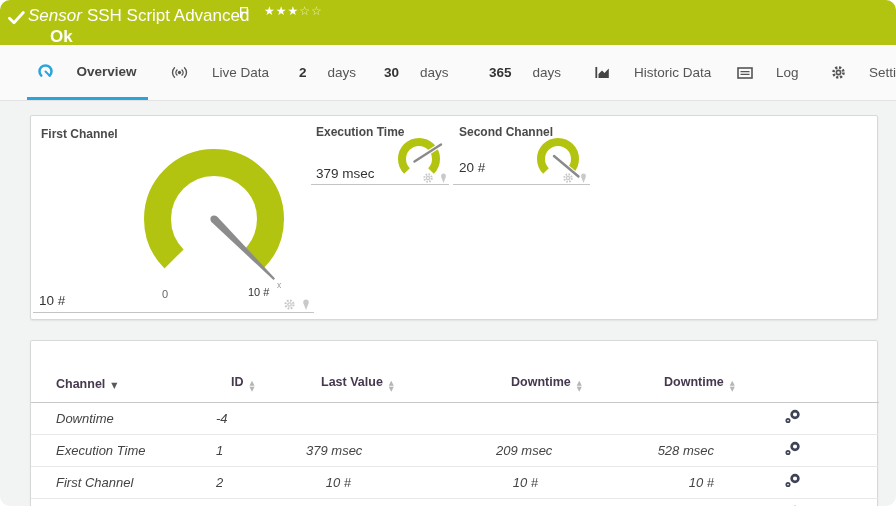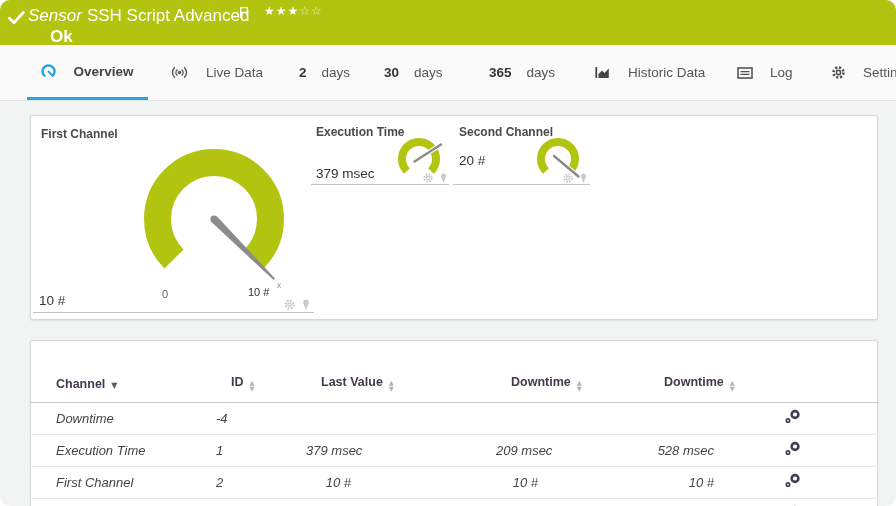--- a/index.html
+++ b/index.html
@@ -14,21 +14,21 @@
   .sensor-title .type{font-style:italic;margin-right:5px;}
   .flag-icon{position:absolute;left:239px;top:6px;}
   .stars{position:absolute;left:264px;top:4px;font-family:"DejaVu Sans",sans-serif;font-size:12px;
          color:#fff;letter-spacing:1px;white-space:nowrap;}
   .stars .empty{opacity:.7;}
   .status-ok{position:absolute;left:50px;top:27px;font-size:17px;font-weight:bold;color:#fff;}
 
   
   .tabbar{position:absolute;left:0;top:45px;width:896px;height:56px;background:#fafafa;
           border-bottom:1px solid #e2e2e2;}
-  .tab{position:absolute;top:0;height:55px;display:flex;align-items:center;gap:17px;
+  .tab{position:absolute;top:0;height:55px;display:flex;align-items:center;gap:23px;
        font-size:13.5px;color:#555;cursor:pointer;white-space:nowrap;}
   .tab .num{font-weight:bold;color:#333;margin-right:-2px;}
   .tab.active{left:27px;width:121px;justify-content:center;border-bottom:3px solid #2aa5dc;
        color:#444;font-weight:bold;}
   .tab svg{flex:0 0 auto;}
 
   
   .panel{position:absolute;left:30px;width:848px;background:#fff;border:1px solid #d8d8d8;
          border-radius:2px;box-shadow:0 1px 2px rgba(0,0,0,.07);}
   .panel1{top:115px;height:205px;}
@@ -179,21 +179,21 @@
       </svg>
     </div>
     <div class="g-line" style="left:280px;top:68px;width:138px"></div>
 
     <div class="g-label" style="left:428px;top:9px">Second Channel</div>
     <svg style="position:absolute;left:499px;top:17px" width="56" height="52" viewBox="0 0 56 52">
       <path d="M 16 38 A 17 17 0 1 1 40 38" stroke="#b2c40f" stroke-width="8" fill="none"></path>
       <path d="M24 23 L48.5 43.5" stroke="#fff" stroke-width="4.5" fill="none"></path>
       <path d="M24 23 L48.5 43.5" stroke="#8a8a8a" stroke-width="2.4" fill="none" stroke-linecap="round"></path>
     </svg>
-    <div class="g-value" style="left:428px;top:37px">20 #</div>
+    <div class="g-value" style="left:428px;top:44px">20 #</div>
     <div class="g-icons" style="left:531px;top:56px">
       <svg width="12" height="12" viewBox="0 0 13 13">
         <circle cx="6.5" cy="6.5" r="4" fill="none" stroke="#c9c9c9" stroke-width="2.2" stroke-dasharray="1.75 1.39"></circle>
         <circle cx="6.5" cy="6.5" r="1.7" fill="none" stroke="#c9c9c9" stroke-width="1.3"></circle>
       </svg>
       <svg width="9" height="11" viewBox="0 0 10 12">
         <circle cx="5" cy="3.2" r="2.7" fill="#c9c9c9"></circle>
         <path d="M2.5 4.4 L7.5 4.4 L5 11 Z" fill="#c9c9c9"></path>
       </svg>
     </div>

